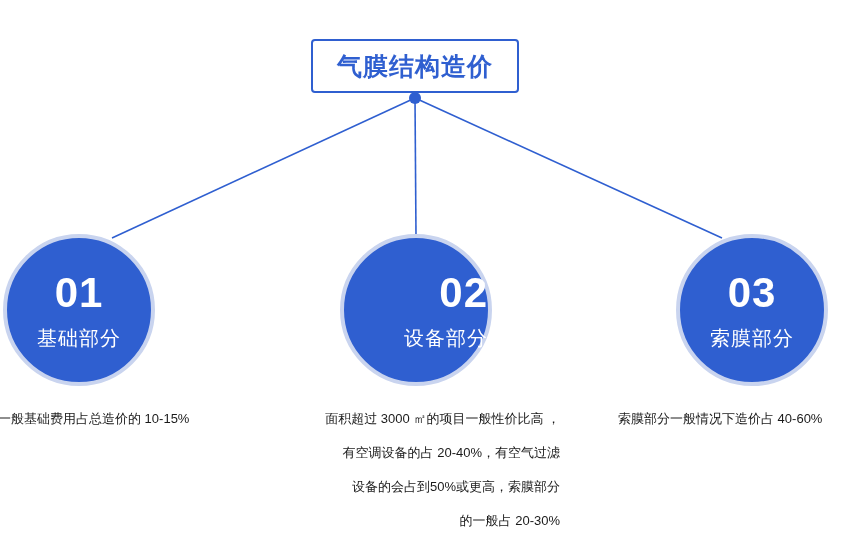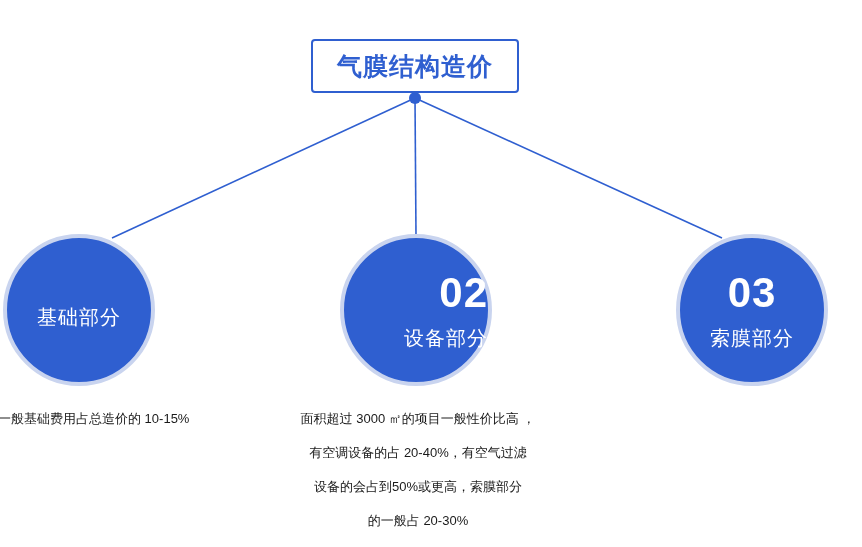--- a/index.html
+++ b/index.html
@@ -107,21 +107,21 @@
   #caption-3 {
     left: 618px;
     top: 402px;
     width: 244px;
     text-align: left;
   }
   .caption p {
     margin: 0;
     white-space: nowrap;
   }
-  .caption.center p { text-align: center; }
+  .caption.center p { text-align: right; }
 </style>
 </head>
 <body>
 
 <div id="stage">
 
   <svg id="connectors" viewBox="0 0 862 547" width="862" height="547" aria-hidden="true">
 
     <line x1="415" y1="93" x2="415" y2="98" stroke="#2F5FD0" stroke-width="2"></line>
 
@@ -132,20 +132,21 @@
     <line x1="415" y1="98" x2="722" y2="238" stroke="#2F5FD0" stroke-width="1.6"></line>
 
     <circle cx="415" cy="98" r="6" fill="#2F5FD0"></circle>
   </svg>
 
   <div class="root-box">
     <span class="root-label">气膜结构造价</span>
   </div>
 
   <div class="node" id="node-1">
+    <span class="num">01</span>
     <span class="name">基础部分</span>
   </div>
 
   <div class="node" id="node-2">
     <span class="num">02</span>
     <span class="name">设备部分</span>
   </div>
 
   <div class="node" id="node-3">
     <span class="num">03</span>
@@ -156,14 +157,17 @@
     <p>一般基础费用占总造价的 10-15%</p>
   </div>
 
   <div class="caption center" id="caption-2">
     <p>面积超过 3000 ㎡的项目一般性价比高 ，</p>
     <p>有空调设备的占 20-40%，有空气过滤</p>
     <p>设备的会占到50%或更高，索膜部分</p>
     <p>的一般占 20-30%</p>
   </div>
 
+  <div class="caption" id="caption-3">
+    <p>索膜部分一般情况下造价占 40-60%</p>
+  </div>
 
 </div>
 
 </body></html>

